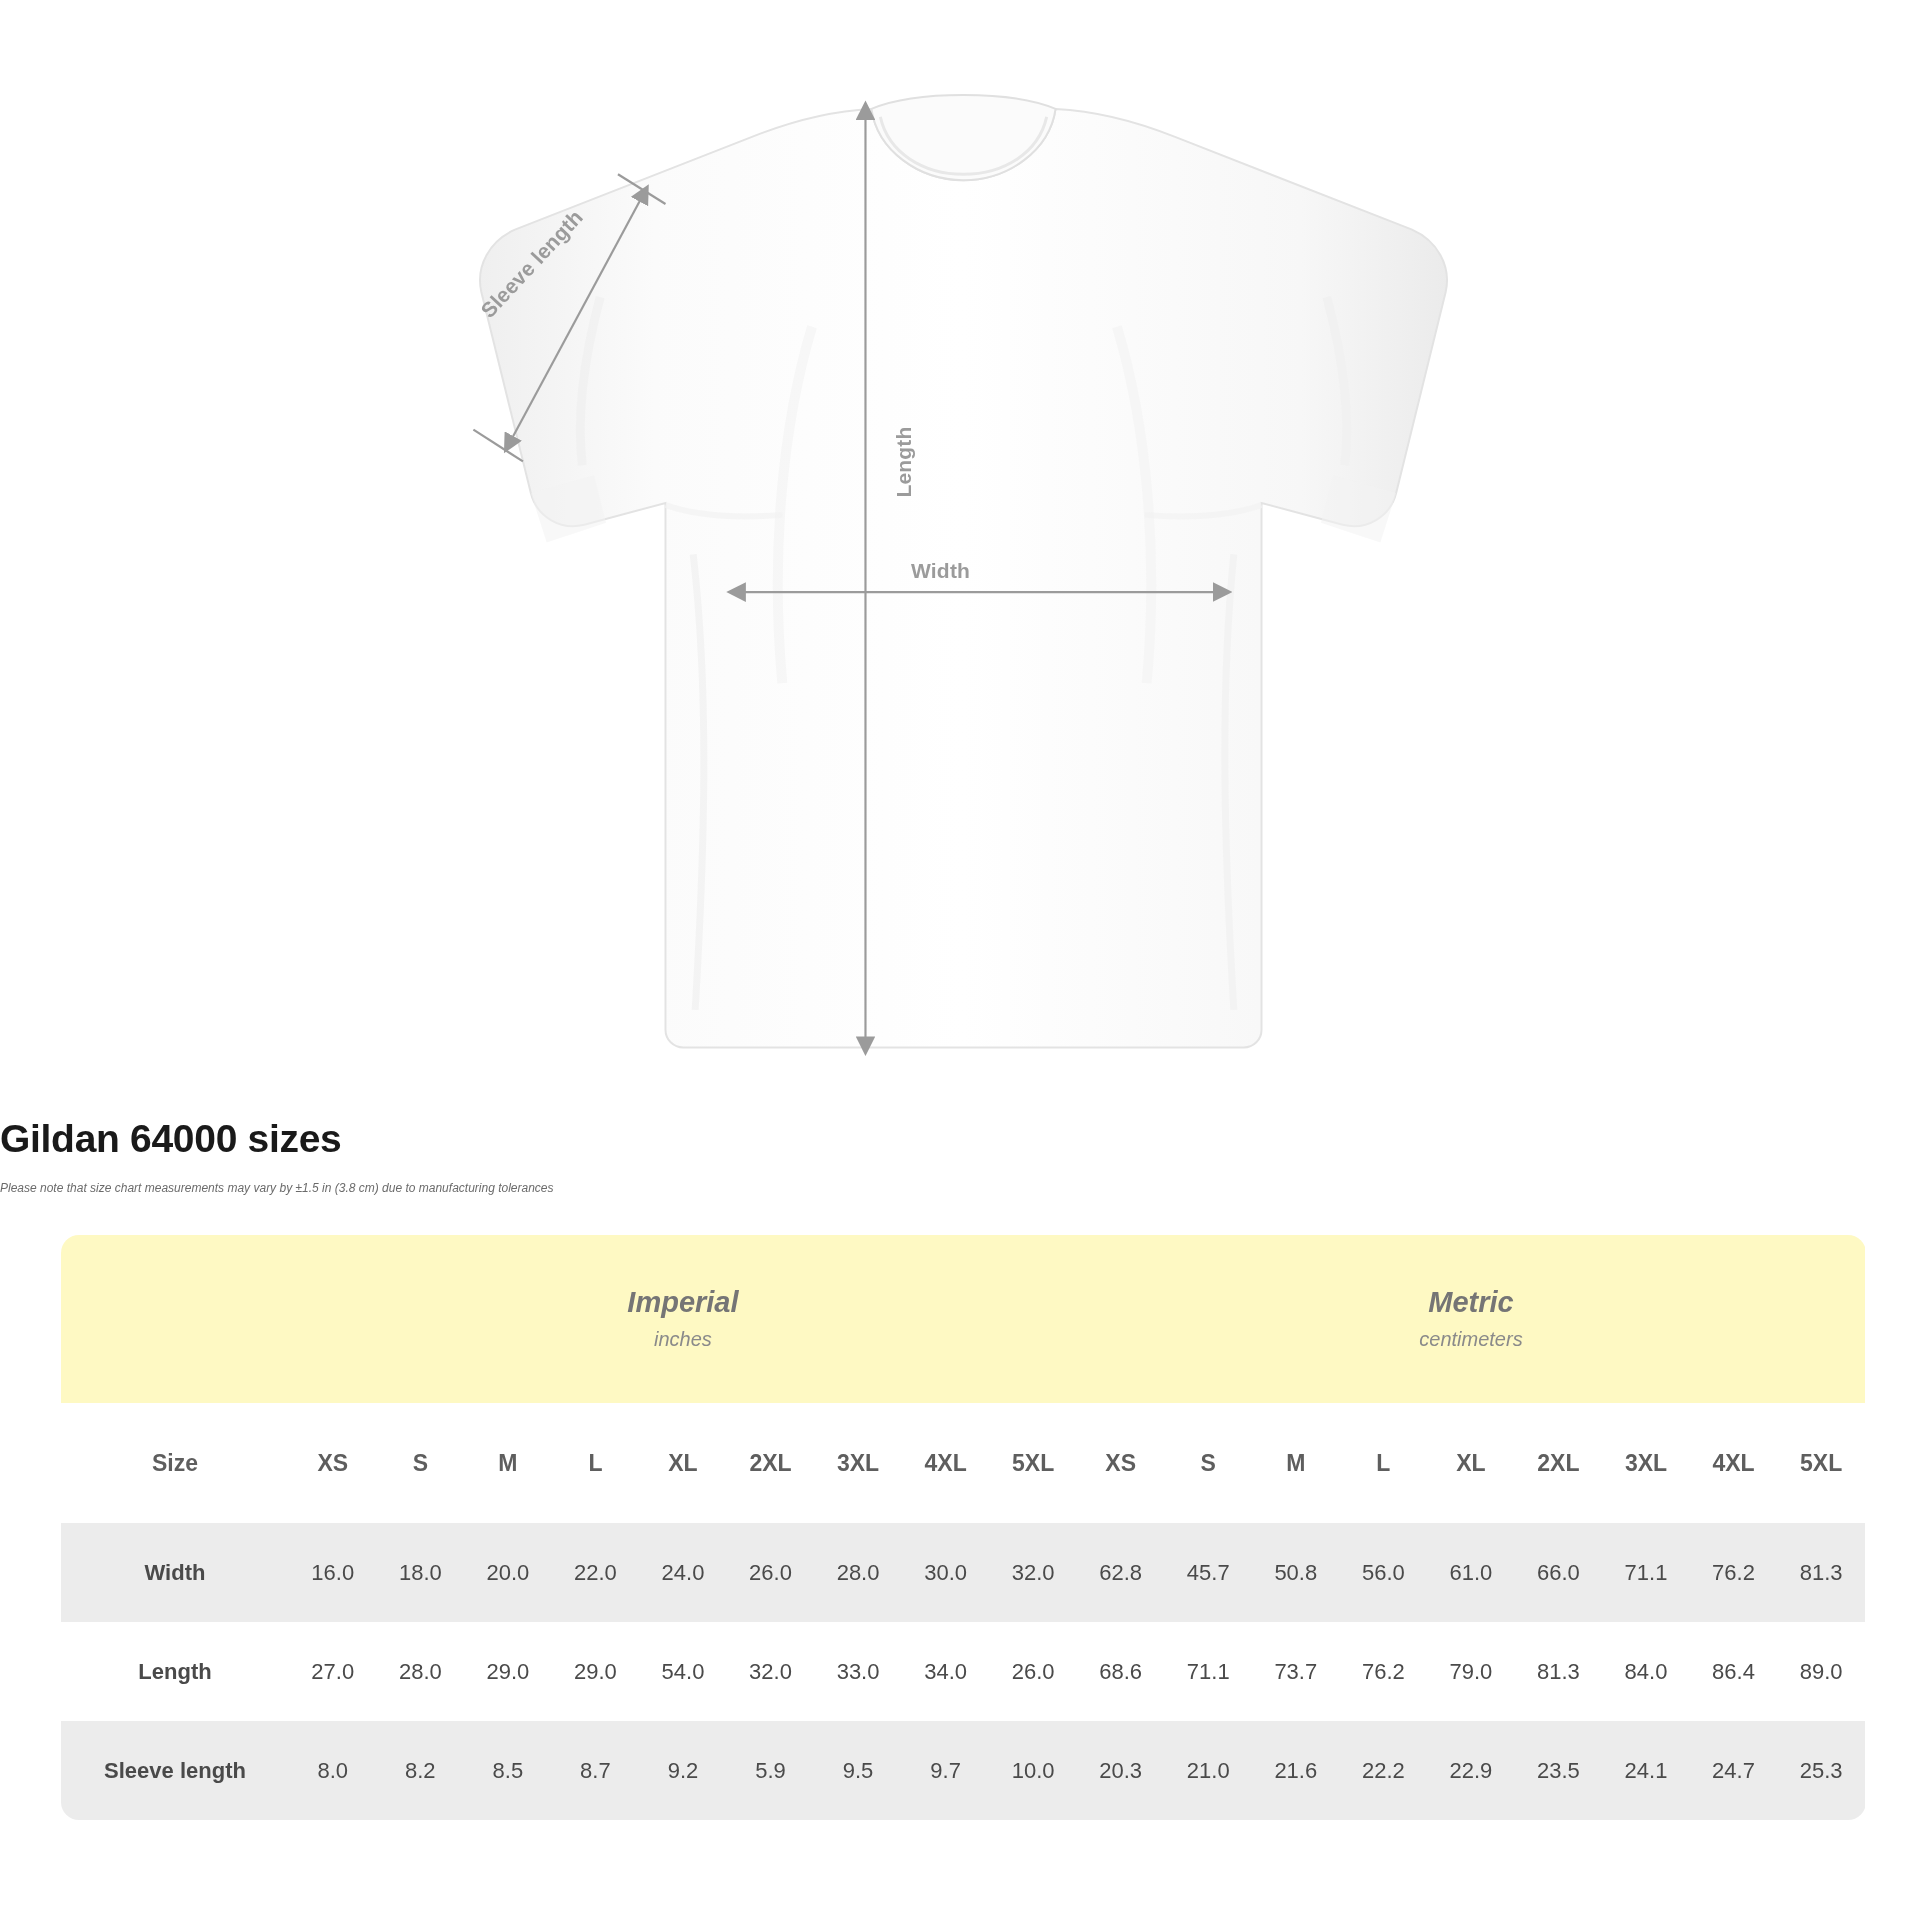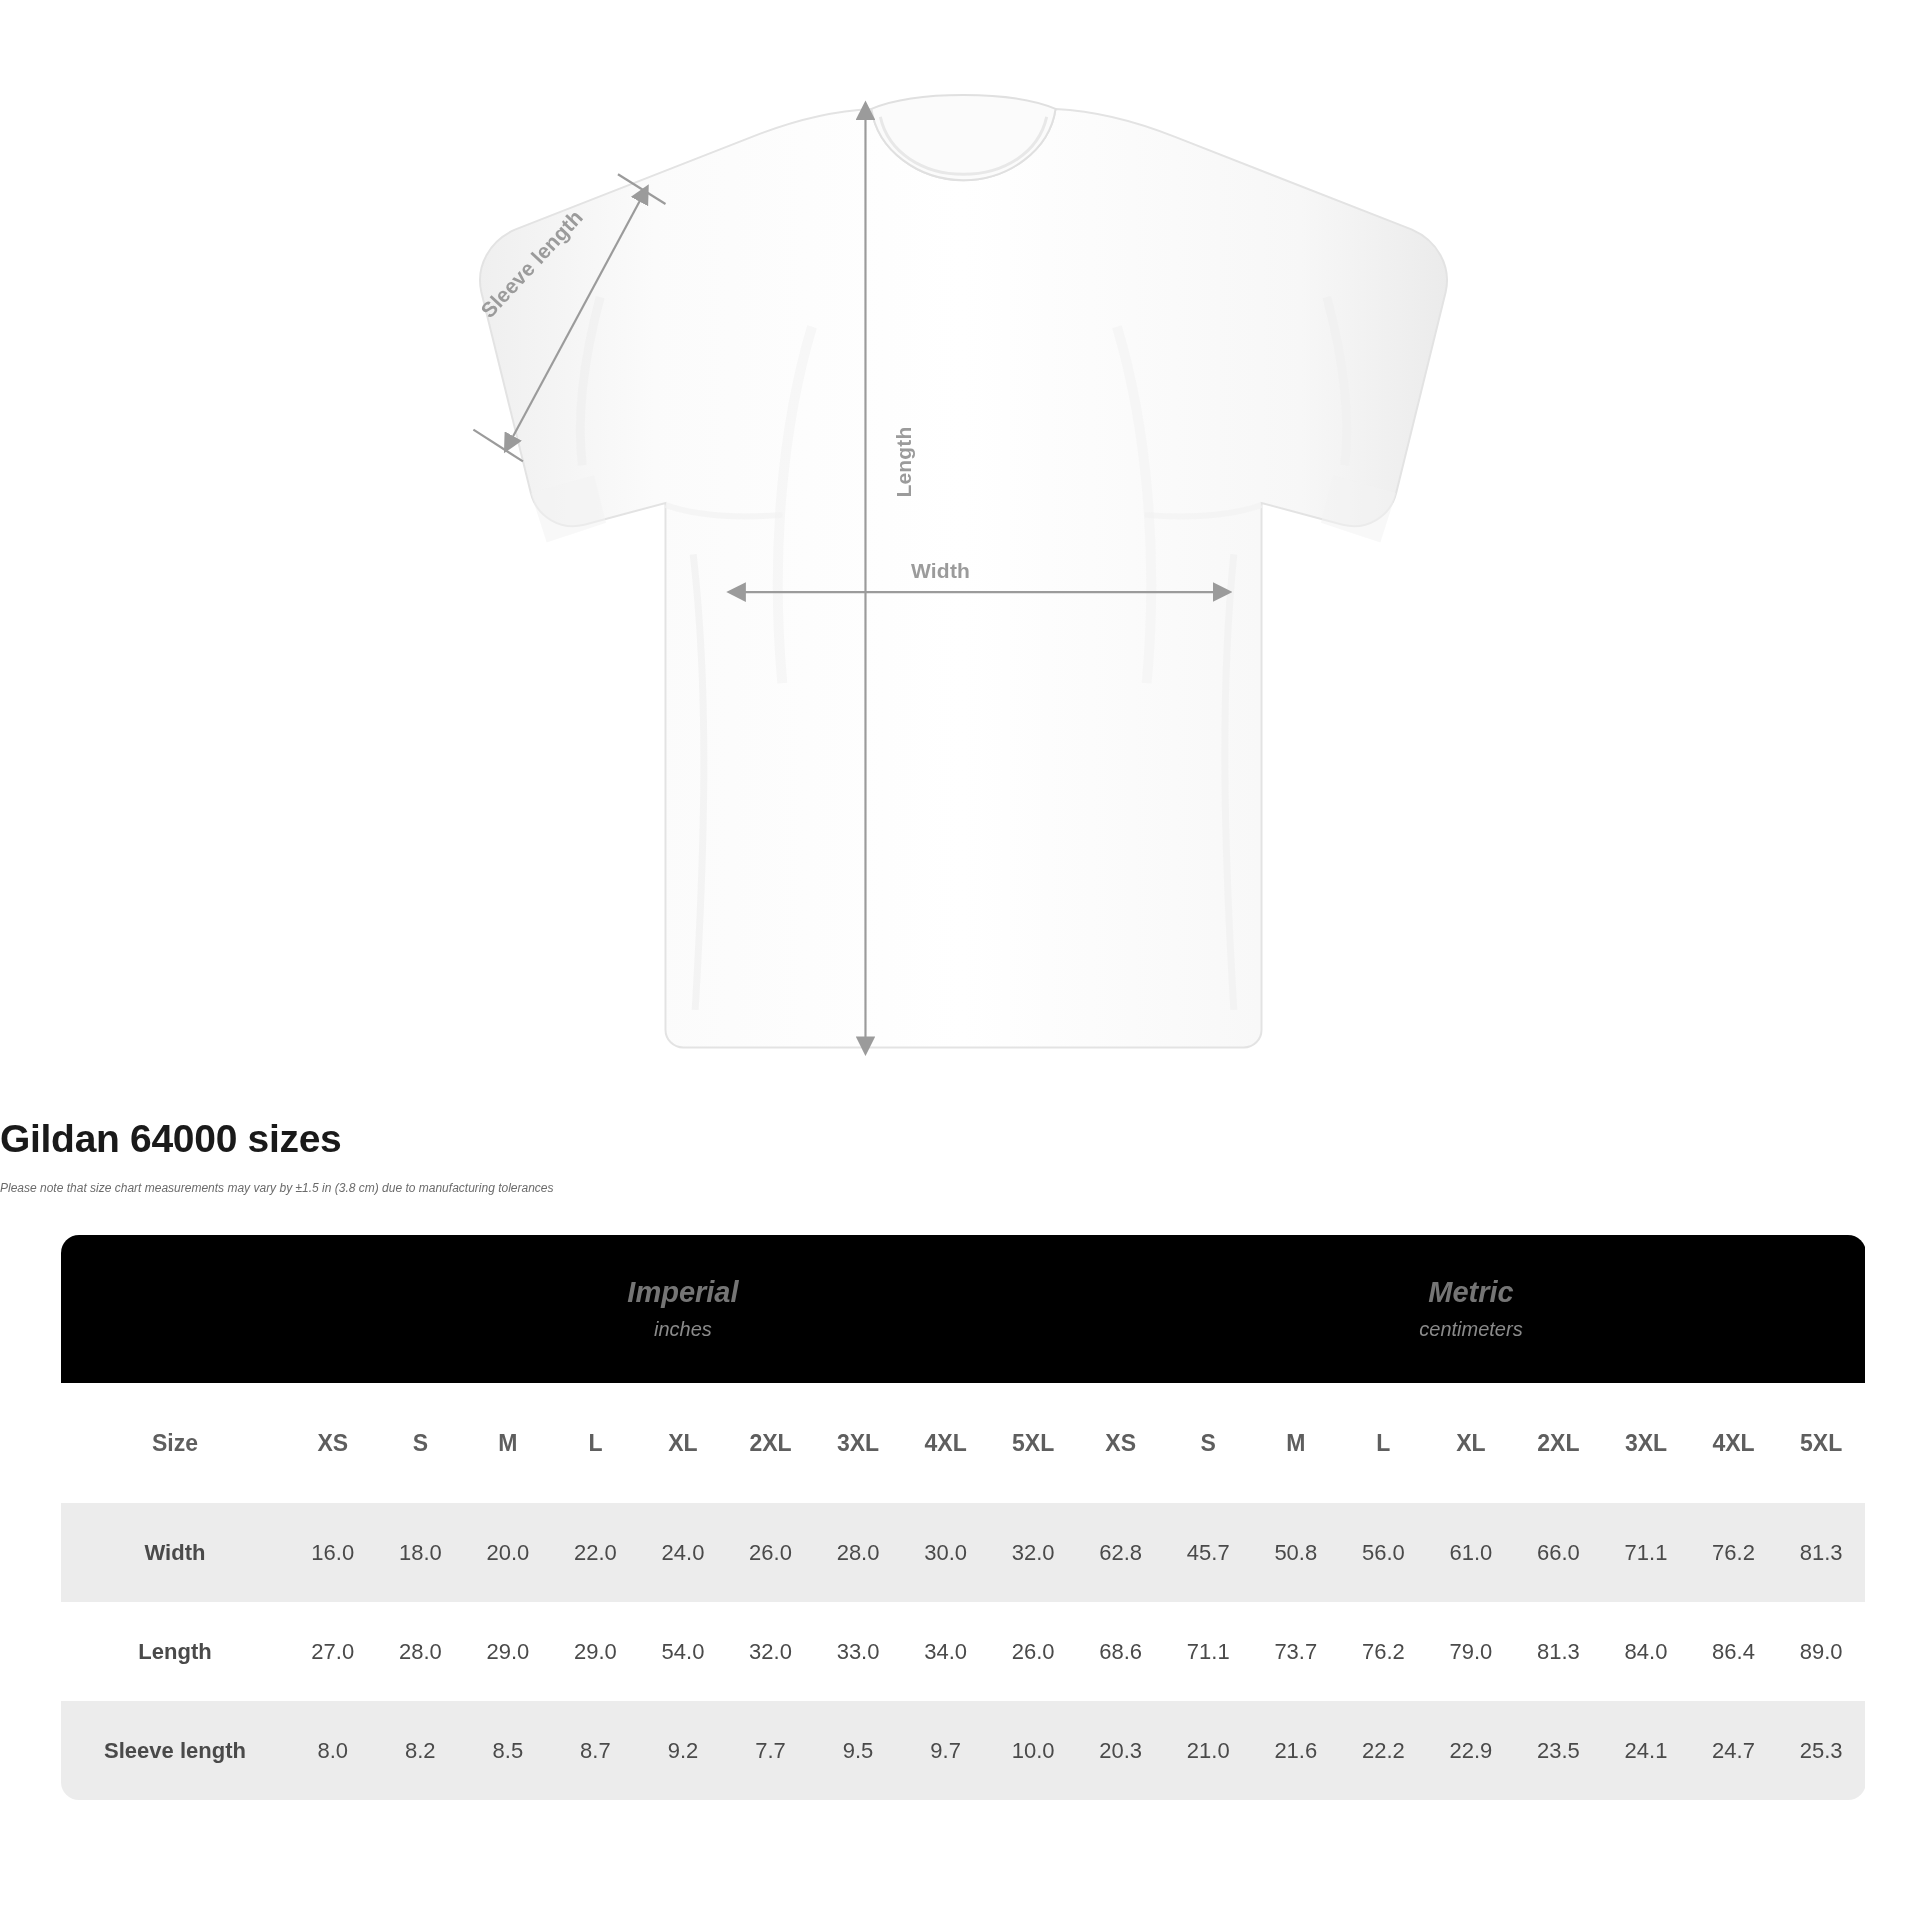--- a/index.html
+++ b/index.html
@@ -92,22 +92,22 @@
   table.size-table th {
     text-align: center;
     vertical-align: middle;
     font-size: 21px;
     color: #555555;
     border: none;
     padding: 0;
   }
   
   tr.system-row td {
-    background: #000000;
-    height: 148px;
+    background: #fef9c3;
+    height: 168px;
   }
   .system-name {
     font-size: 29px;
     font-style: italic;
     font-weight: bold;
     color: #757575;
     line-height: 1.1;
   }
   .system-unit {
     font-size: 20px;
@@ -327,21 +327,21 @@
           <td class="cell">89.0</td>
         </tr>
 
         <tr class="data-row shade">
           <td class="rowhead">Sleeve length</td>
           <td class="cell">8.0</td>
           <td class="cell">8.2</td>
           <td class="cell">8.5</td>
           <td class="cell">8.7</td>
           <td class="cell">9.2</td>
-          <td class="cell">7.7</td>
+          <td class="cell">5.9</td>
           <td class="cell">9.5</td>
           <td class="cell">9.7</td>
           <td class="cell">10.0</td>
           <td class="cell">20.3</td>
           <td class="cell">21.0</td>
           <td class="cell">21.6</td>
           <td class="cell">22.2</td>
           <td class="cell">22.9</td>
           <td class="cell">23.5</td>
           <td class="cell">24.1</td>

